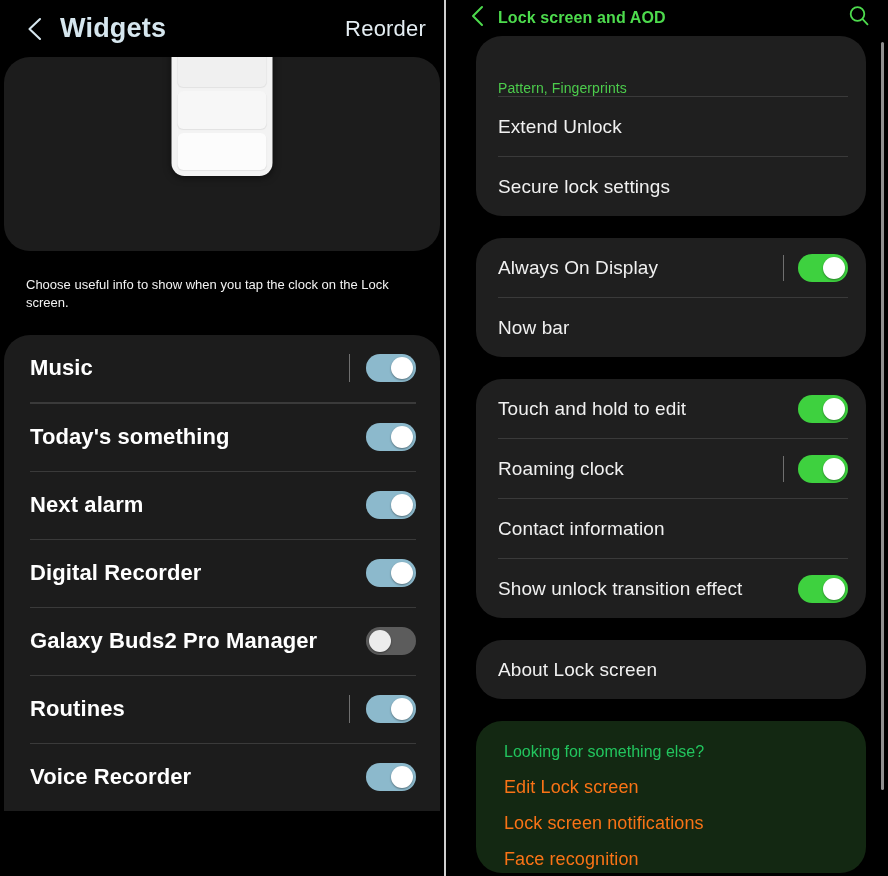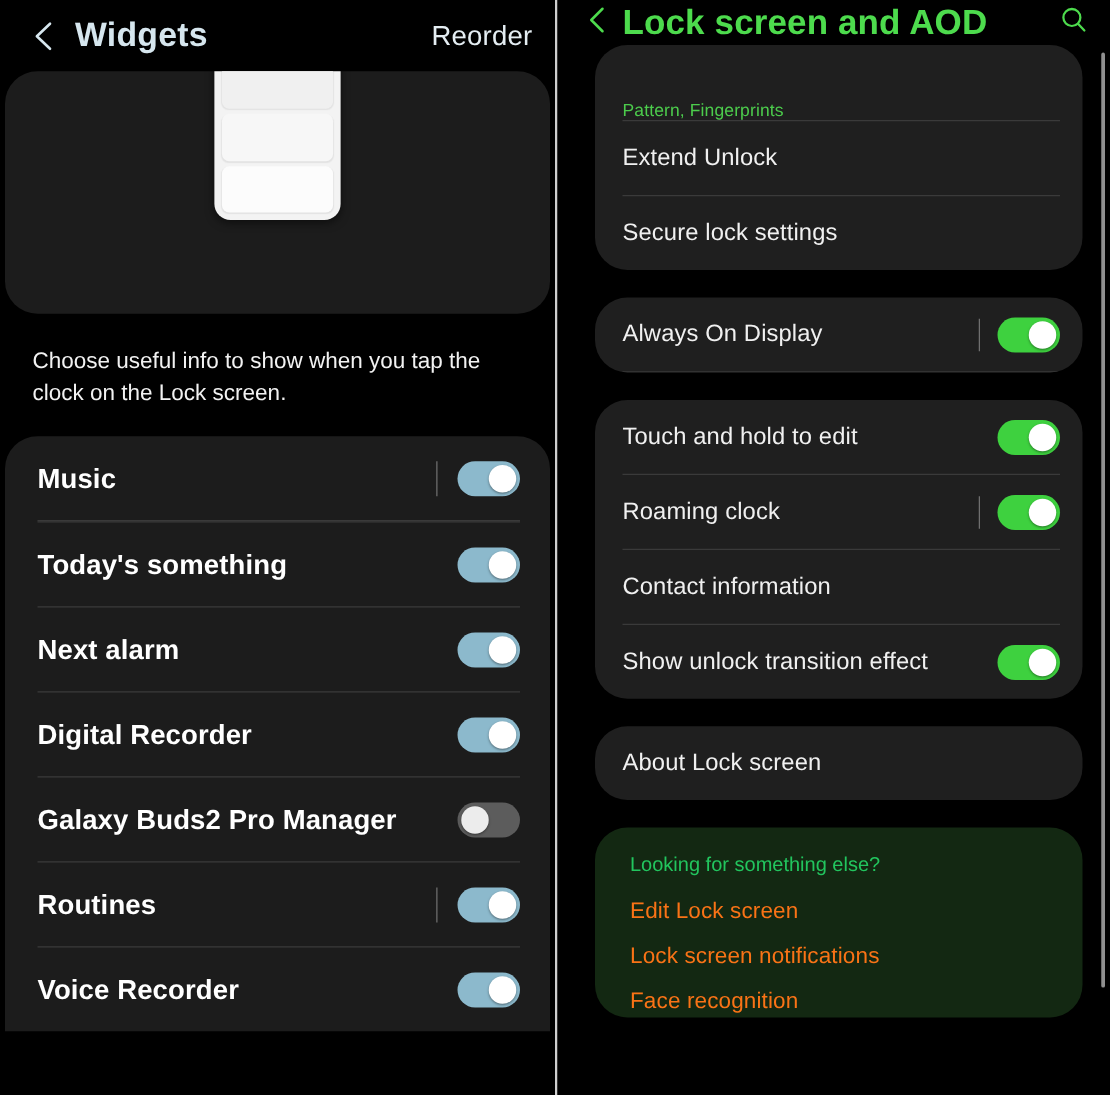--- a/index.html
+++ b/index.html
@@ -77,21 +77,21 @@
     border-radius:6px;
     flex:1;
     box-shadow:0 1px 1px rgba(0,0,0,.07);
   }
   .widget-illus .band.b1{ background:#f0f0f0; }
   .widget-illus .band.b2{ background:#f7f7f7; }
   .widget-illus .band.b3{ background:#fcfcfc; }
 
   .l-desc{
     padding:25px 25px 22px 26px;
-    font-size:18px;
+    font-size:13px;
     line-height:1.42;
     color:#f2f2f2;
     font-weight:400;
   }
 
   .l-list{
     margin:0 4px;
     background:#1c1c1c;
     border-radius:26px 26px 0 0;
     padding:0 0 0 0;
@@ -164,21 +164,21 @@
     height:36px;
     display:flex; align-items:center;
     padding:0 16px 0 20px;
   }
   .r-back{
     width:24px;height:24px;
     display:flex;align-items:center;justify-content:center;
     margin-right:8px;
   }
   .r-title{
-    font-size:28px;
+    font-size:16px;
     font-weight:700;
     color:#4ddb4d;
     letter-spacing:.1px;
   }
   .r-search{
     margin-left:auto;
     width:26px;height:26px;
     display:flex;align-items:center;justify-content:center;
   }
 
@@ -398,20 +398,26 @@
             <span class="label">Always On Display</span>
           </span>
           <span class="ctrl">
             <span class="r-vbar"></span>
             <div class="tg on-green">
               <div class="knob"></div>
             </div>
           </span>
         </div>
         <div class="r-divider"></div>
+        <div class="r-row">
+          <span class="txt">
+            <span class="label">Now bar</span>
+          </span>
+          <span class="ctrl"></span>
+        </div>
       </div>
     <div class="gap-xl"></div>
     <div class="r-card" id="r-card3">
         <div class="r-row">
           <span class="txt">
             <span class="label">Touch and hold to edit</span>
           </span>
           <span class="ctrl">
             <span class="r-vbar hidden"></span>
             <div class="tg on-green">

